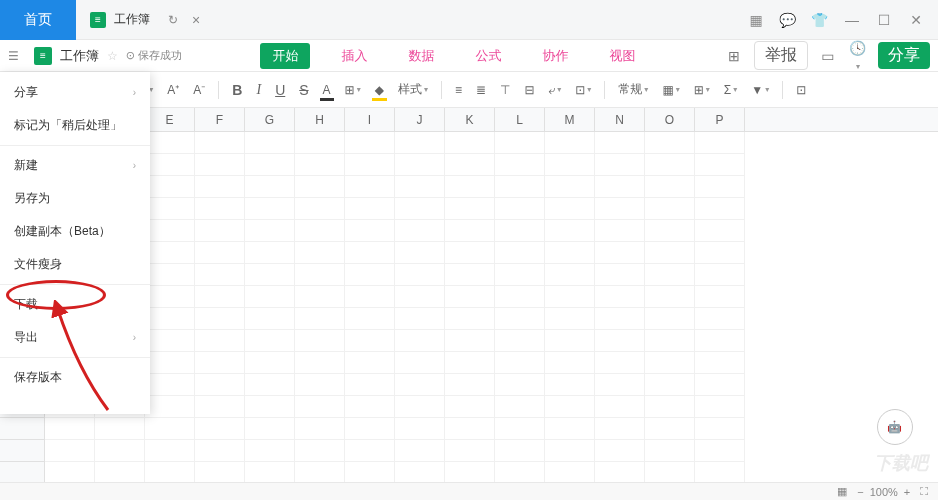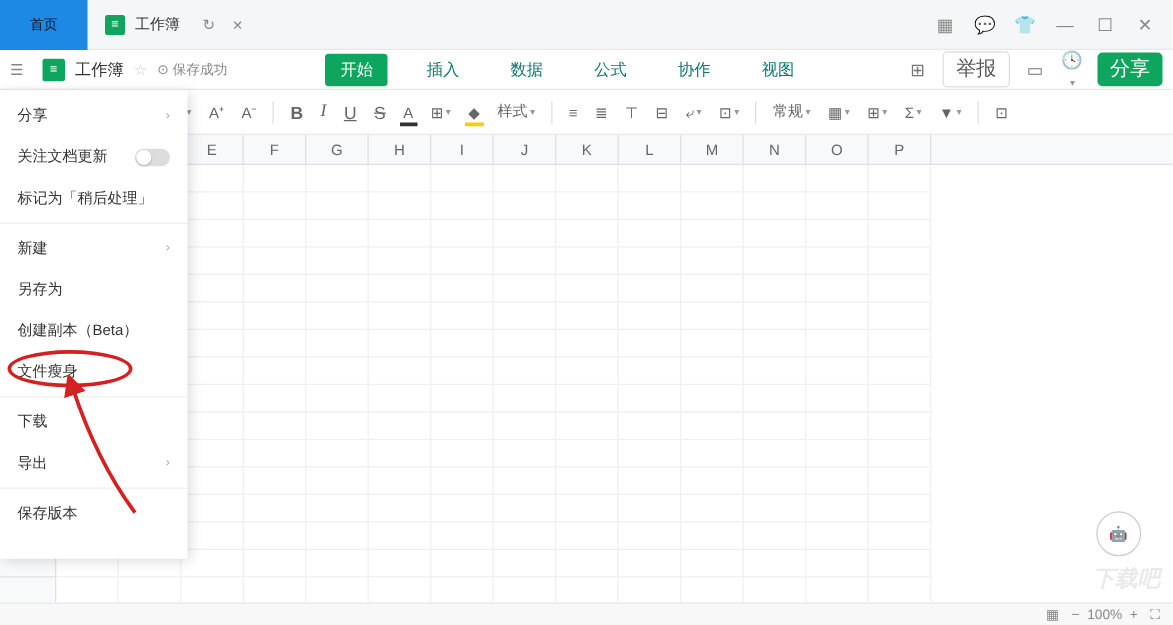--- a/index.html
+++ b/index.html
@@ -1,34 +1,34 @@
 <!DOCTYPE html>
 <html><head>
 <meta charset="utf-8">
 <style>
 * { margin: 0; padding: 0; box-sizing: border-box; font-family: "Microsoft YaHei", Arial, sans-serif; }
 body { background: #fff; font-size: 12px; color: #333; overflow: hidden; width: 938px; height: 500px; position: relative; }
 
 .tab-bar { height: 40px; display: flex; align-items: center; background: #f5f6f7; border-bottom: 1px solid #e8e8e8; }
-.tab-home { background: #1e88e5; color: #0f172a; padding: 0 24px; height: 40px; display: flex; align-items: center; font-size: 11px; }
+.tab-home { background: #1e88e5; color: #ffffff; padding: 0 24px; height: 40px; display: flex; align-items: center; font-size: 14px; }
 .tab-doc { display: flex; align-items: center; padding: 0 14px; height: 40px; gap: 8px; }
 .tab-doc-icon { width: 16px; height: 16px; background: #0ea55f; display: flex; align-items: center; justify-content: center; color: #fff; font-size: 10px; border-radius: 2px; }
 .tab-refresh { color: #888; cursor: pointer; margin-left: 10px; }
 .tab-close { color: #888; cursor: pointer; margin-left: 6px; font-size: 14px; }
 .win-ctrls { margin-left: auto; display: flex; align-items: center; gap: 12px; padding-right: 12px; color: #888; }
 .win-ctrl { width: 20px; text-align: center; cursor: pointer; font-size: 14px; }
 
 .title-row { height: 32px; display: flex; align-items: center; border-bottom: 1px solid #e8e8e8; padding: 0 8px; gap: 8px; }
 .hamburger { width: 18px; color: #888; cursor: pointer; }
 .doc-icon-sm { width: 18px; height: 18px; background: #0ea55f; border-radius: 2px; display: flex; align-items: center; justify-content: center; color: #fff; font-size: 10px; }
 .doc-title { font-size: 13px; }
 .star { color: #ccc; cursor: pointer; }
 .save-status { color: #888; font-size: 11px; display: flex; align-items: center; gap: 3px; }
 .menu-tabs { margin-left: auto; display: flex; align-items: center; gap: 21px; margin-right: auto; }
-.menu-tab { padding: 4px 10px; cursor: pointer; font-size: 13px; color: #0f766e; }
+.menu-tab { padding: 4px 10px; cursor: pointer; font-size: 13px; color: #ec4899; }
 .menu-tab.active { background: #0ea55f; color: #fff; border-radius: 3px; padding: 4px 12px; }
 .title-right { display: flex; align-items: center; gap: 10px; }
 .pill-btn { border: 1px solid #ddd; padding: 3px 10px; border-radius: 4px; cursor: pointer; font-size: 16px; color: #555; }
 .share-btn { background: #0ea55f; color: #fff; border: none; }
 .icon-btn { color: #777; cursor: pointer; font-size: 14px; width: 20px; text-align: center; }
 
 .toolbar { height: 36px; display: flex; align-items: center; border-bottom: 1px solid #e8e8e8; padding: 0 8px; gap: 4px; color: #555; }
 .tb-sep { width: 1px; height: 18px; background: #e0e0e0; margin: 0 4px; }
 .tb-btn { padding: 3px 5px; cursor: pointer; font-size: 12px; color: #666; display: flex; align-items: center; gap: 2px; }
 .tb-btn.bold { font-weight: bold; font-size: 14px; }
@@ -461,24 +461,20 @@
       </div>
     </div>
 </div>
 
 <div class="file-menu">
   <div class="fm-item">
       <span>分享</span>
       <span class="fm-arrow">›</span>
     </div>
   <div class="fm-item">
-      <span>关注文档更新</span>
-      <span class="fm-toggle"></span>
-    </div>
-  <div class="fm-item">
       <span>标记为「稍后处理」</span>
     </div>
   <div class="fm-sep"></div>
   <div class="fm-item">
       <span>新建</span>
       <span class="fm-arrow">›</span>
     </div>
   <div class="fm-item">
       <span>另存为</span>
     </div>

